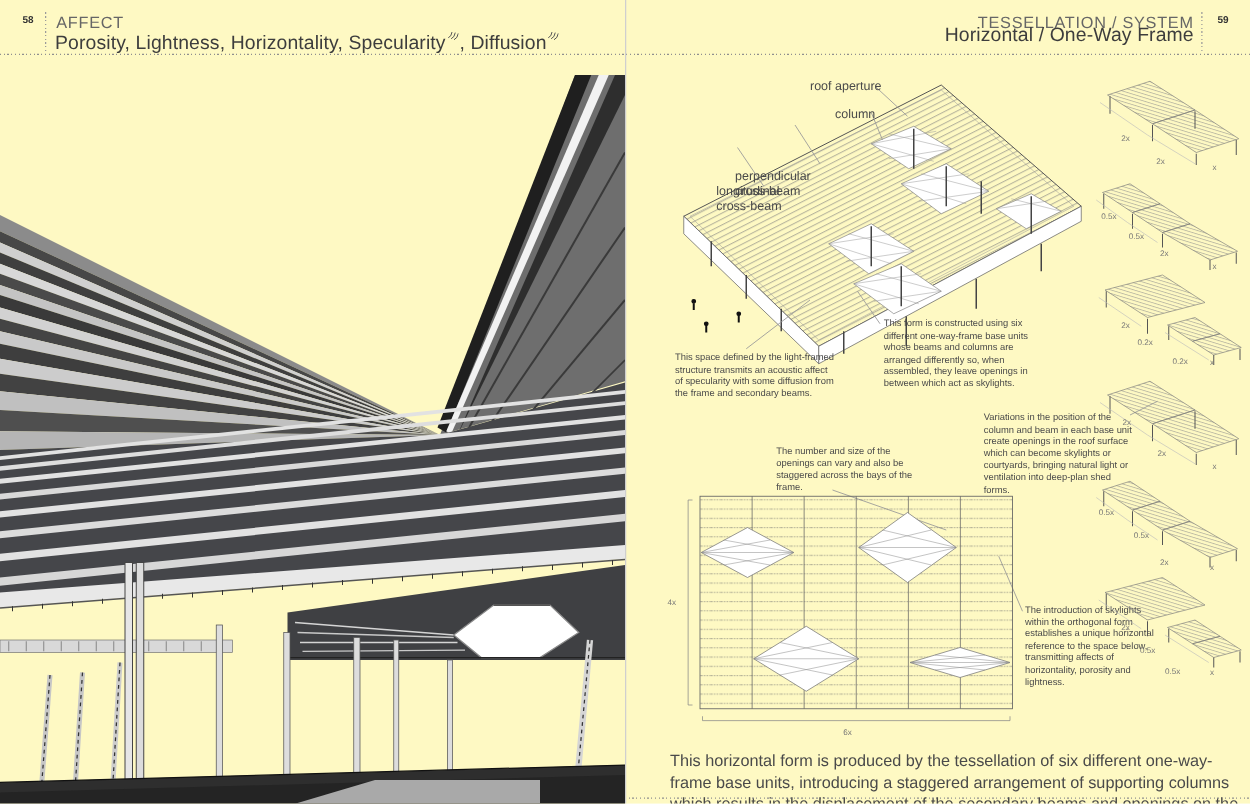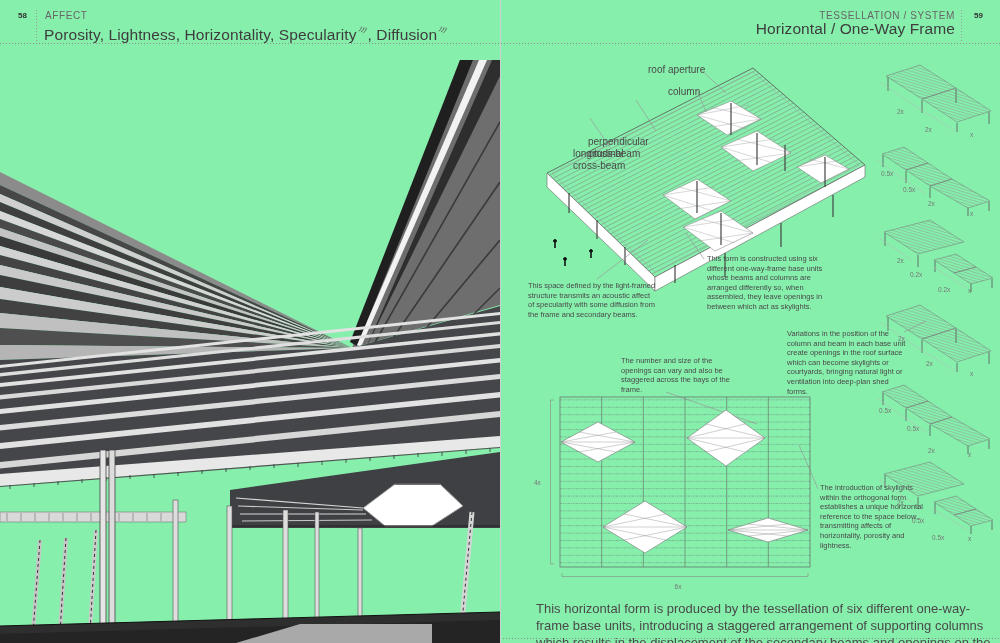--- a/index.html
+++ b/index.html
@@ -1,19 +1,19 @@
 <!DOCTYPE html>
 <html><head>
 <meta charset="utf-8">
 <style>
   html,body{margin:0;padding:0;background:#fff;}
-  #spread{position:relative;width:1000px;height:643px;background:#86efac;overflow:hidden;
+  #spread{position:relative;width:1000px;height:643px;background:#fef9c3;overflow:hidden;
           font-family:"Liberation Sans",sans-serif;}
   .pagenum{position:absolute;font-size:8px;font-weight:bold;color:#333;}
-  .category{position:absolute;font-size:10px;letter-spacing:.6px;color:#666;}
+  .category{position:absolute;font-size:13px;letter-spacing:.6px;color:#666;}
   .title{position:absolute;font-size:15.5px;letter-spacing:.1px;color:#3d3d3d;white-space:nowrap;}
   .hdot{position:absolute;height:1px;background:repeating-linear-gradient(90deg,#8f8f8f 0 1px,transparent 1px 3px);}
   .vdot{position:absolute;width:1px;background:repeating-linear-gradient(0deg,#9a9a9a 0 1px,transparent 1px 3px);}
   .spine{position:absolute;left:500px;top:0;width:1px;height:643px;background:#cfcfcf;}
   .ann{position:absolute;font-size:7.5px;line-height:1.28;color:#4a4a4a;}
   .dlabel{position:absolute;font-size:10px;line-height:1.2;color:#4a4a4a;white-space:pre-line;}
   .dim{position:absolute;font-size:6.5px;color:#777;}
   .caption{position:absolute;font-size:13px;line-height:1.3;color:#4a4a4a;}
   .supicon{display:inline-block;vertical-align:6px;margin:0 1px;}
   svg{position:absolute;}
@@ -263,21 +263,21 @@
     </g>
   </svg>
 
   <div class="dlabel" style="left:648px;top:64px;">roof aperture</div>
   <div class="dlabel" style="left:668px;top:86px;">column</div>
   <div class="dlabel" style="left:588px;top:90px;margin-top:46px;">perpendicular
 cross-beam</div>
   <div class="dlabel" style="left:573px;top:108px;margin-top:40px;">longitudinal
 cross-beam</div>
 
-  <div class="ann" style="left:528px;top:281px;width:128px;">This space defined by the light-framed structure transmits an acoustic affect of specularity with some diffusion from the frame and secondary beams.</div>
+  <div class="ann" style="left:540px;top:281px;width:128px;">This space defined by the light-framed structure transmits an acoustic affect of specularity with some diffusion from the frame and secondary beams.</div>
   <div class="ann" style="left:707px;top:254px;width:132px;">This form is constructed using six different one-way-frame base units whose beams and columns are arranged differently so, when assembled, they leave openings in between which act as skylights.</div>
   <div class="ann" style="left:621px;top:356px;width:112px;">The number and size of the openings can vary and also be staggered across the bays of the frame.</div>
   <div class="ann" style="left:787px;top:329px;width:120px;">Variations in the position of the column and beam in each base unit create openings in the roof surface which can become skylights or courtyards, bringing natural light or ventilation into deep-plan shed forms.</div>
   <div class="ann" style="left:820px;top:483px;width:106px;">The introduction of skylights within the orthogonal form establishes a unique horizontal reference to the space below, transmitting affects of horizontality, porosity and lightness.</div>
 
   <svg style="left:545px;top:392px;" width="270" height="205" viewBox="0 0 270 205">
     <rect x="15" y="5" width="250" height="170" fill="url(#phH)" stroke="#666" stroke-width="0.7"></rect>
     <g stroke="#666" stroke-width="0.6">
       <line x1="56.7" y1="5" x2="56.7" y2="175"></line>
         <line x1="98.3" y1="5" x2="98.3" y2="175"></line>

